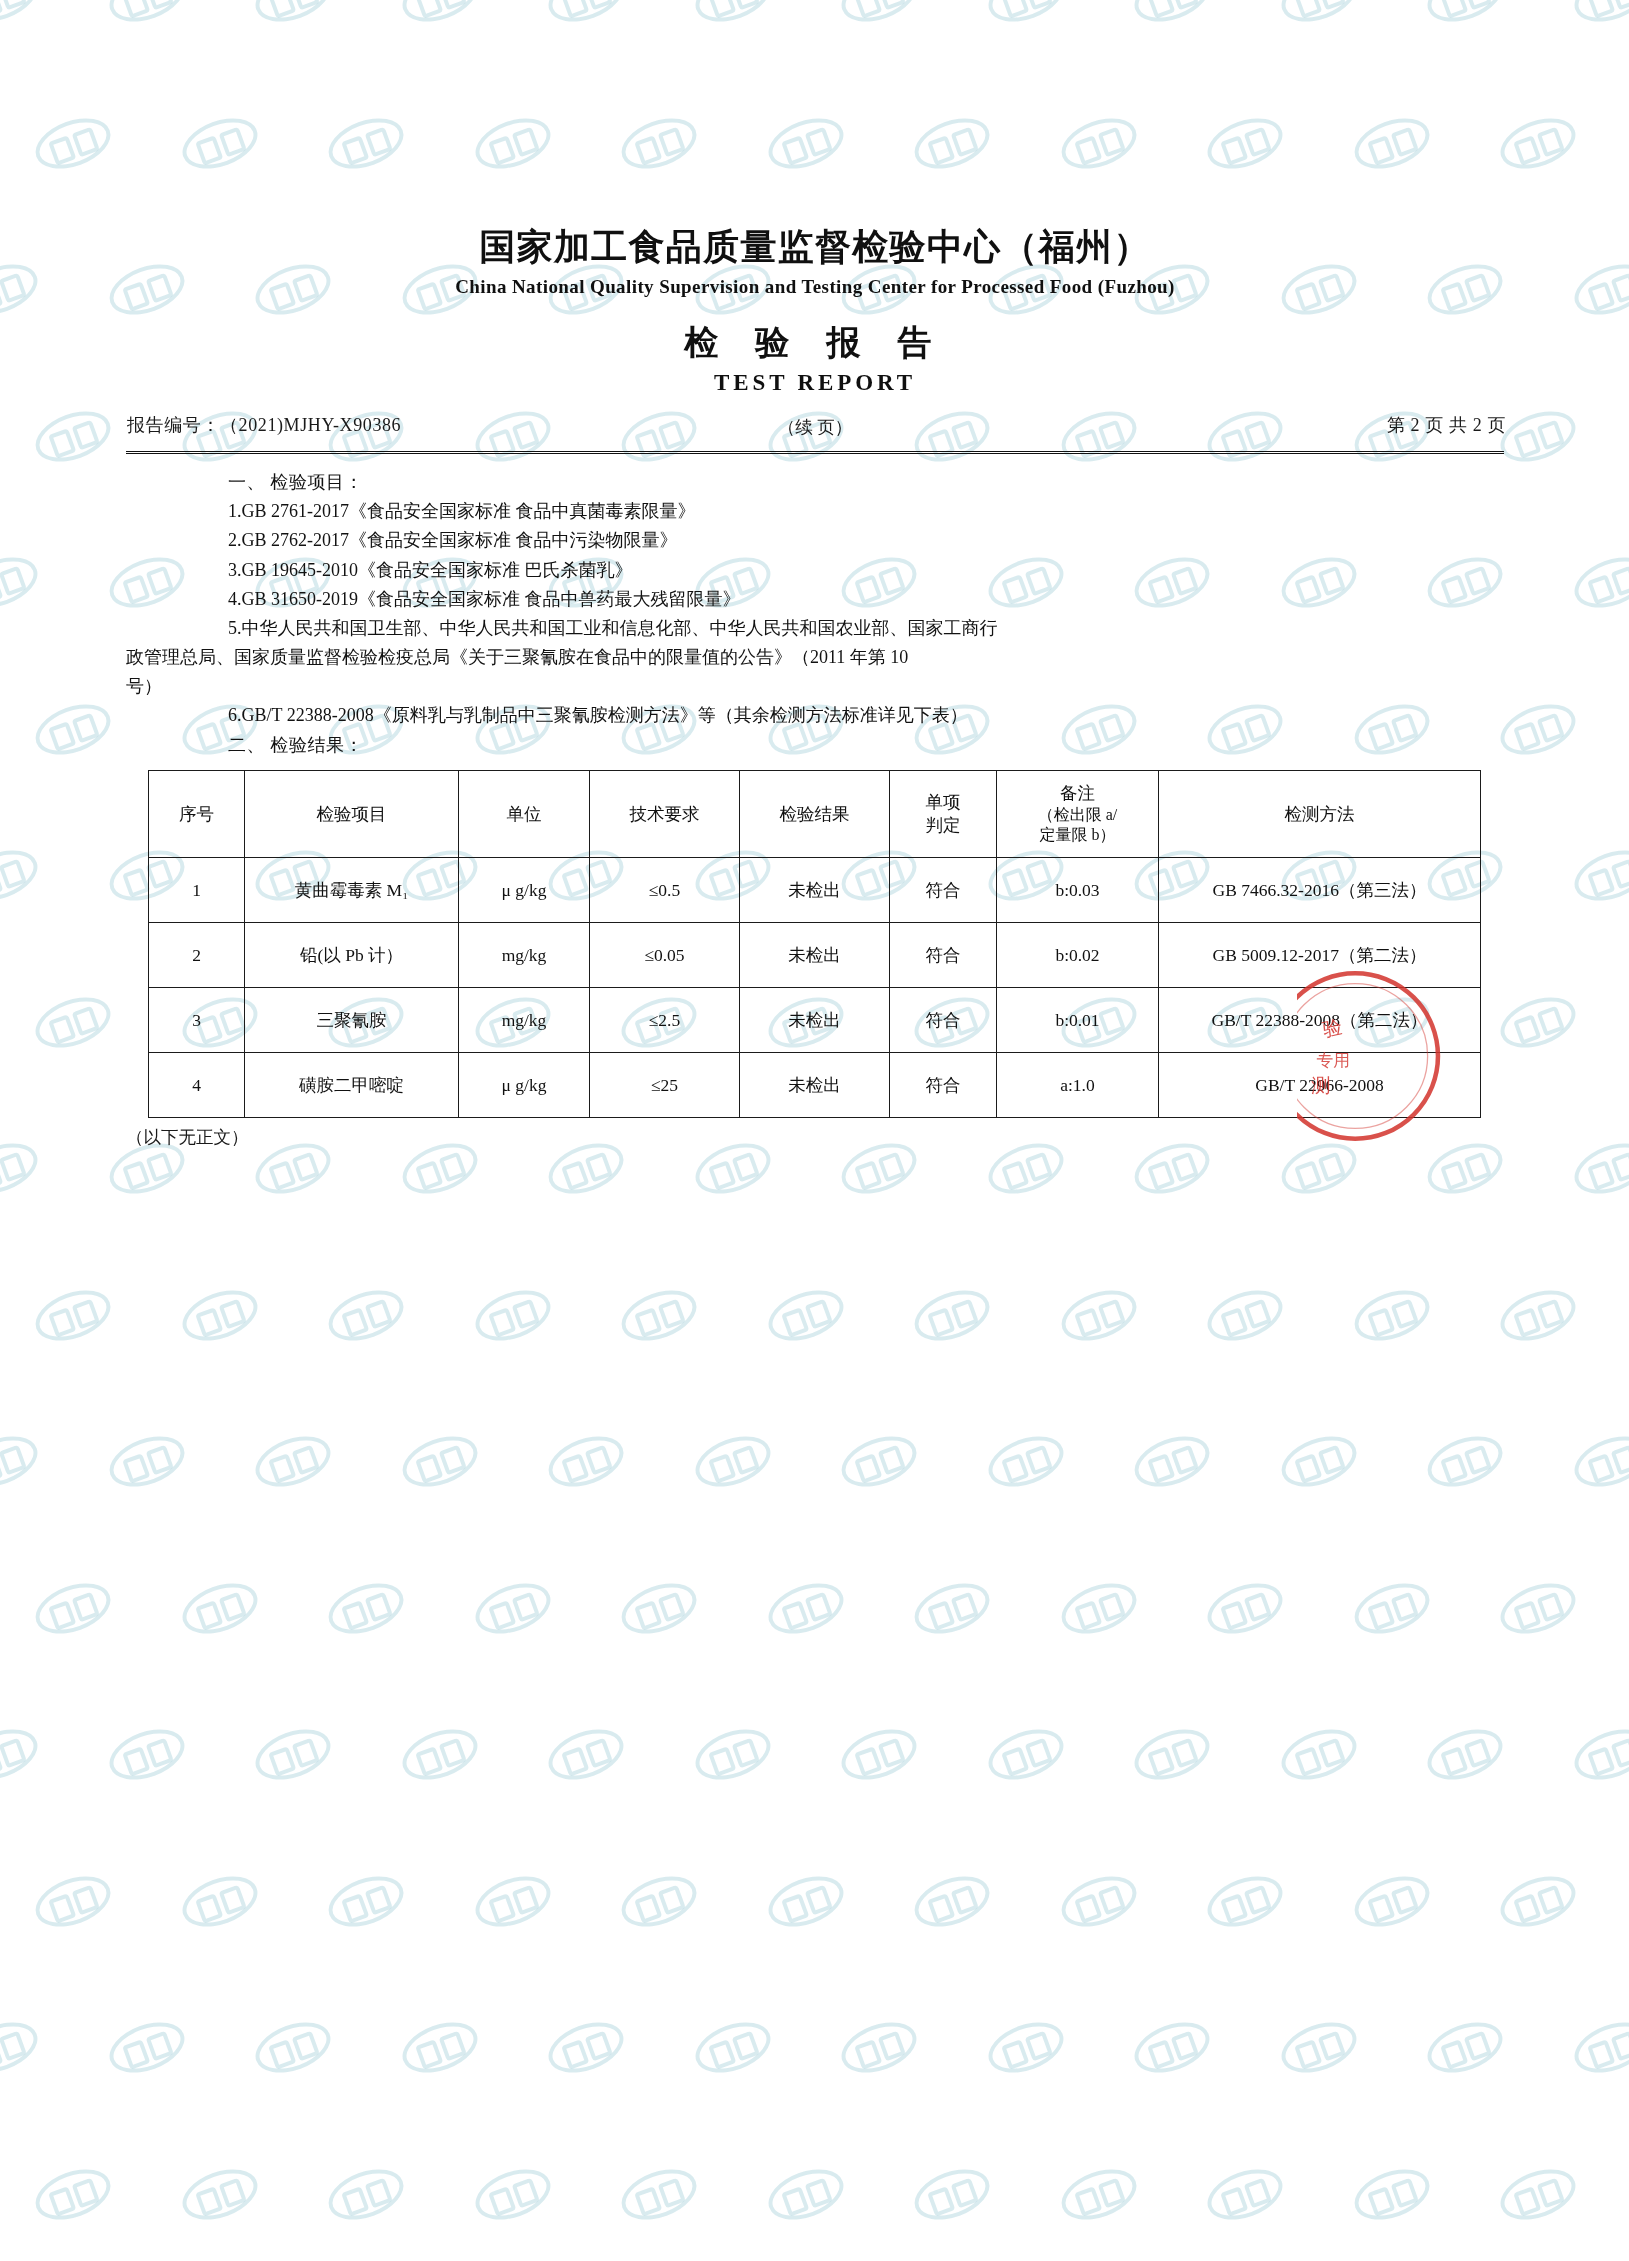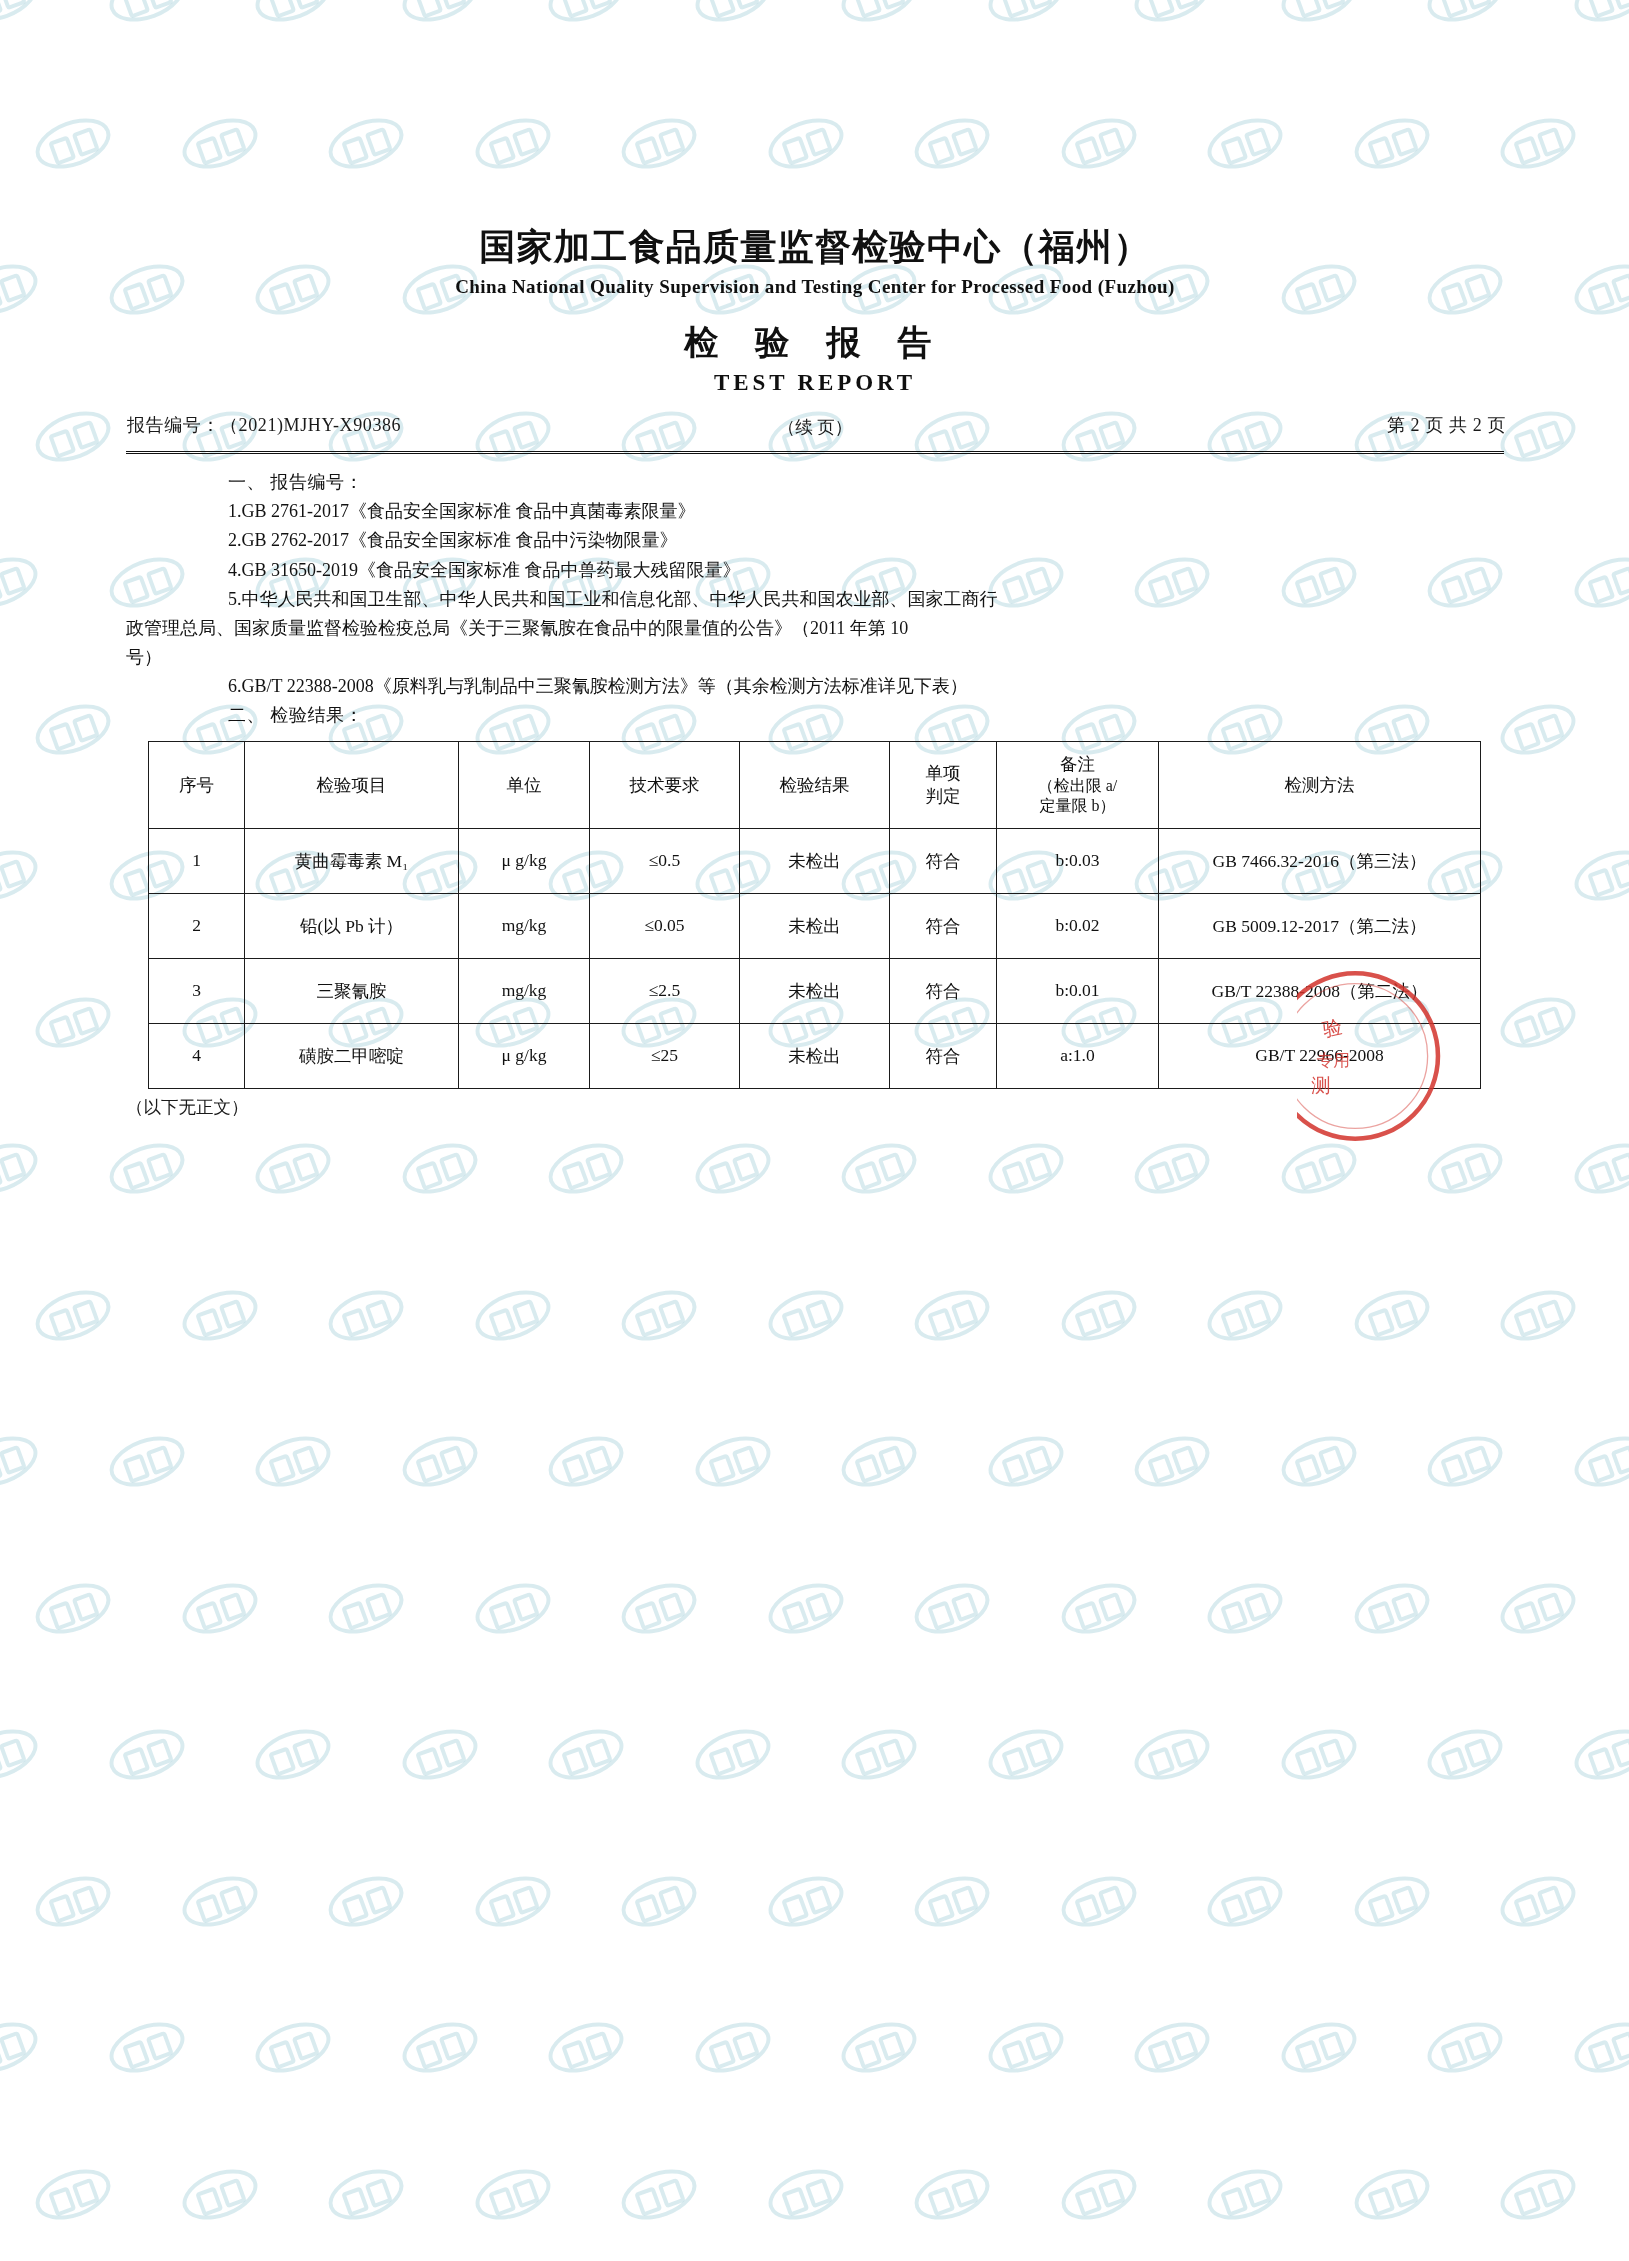--- a/index.html
+++ b/index.html
@@ -415,23 +415,24 @@
     <div class="meta-left">
       <span>报告编号：</span><span>（2021)MJHY-X90386</span>
     </div>
     <div class="meta-center">（续 页）</div>
     <div class="meta-right">第 2 页  共 2 页</div>
   </div>
 
   <div class="rule"></div>
 
   <div class="body-block">
-    <div class="sec-title">一、 报告编号：</div>
+    <div class="sec-title">一、 检验项目：</div>
     <div class="std-line">1.GB 2761-2017《食品安全国家标准  食品中真菌毒素限量》</div>
     <div class="std-line">2.GB 2762-2017《食品安全国家标准  食品中污染物限量》</div>
+    <div class="std-line">3.GB 19645-2010《食品安全国家标准  巴氏杀菌乳》</div>
     <div class="std-line">4.GB 31650-2019《食品安全国家标准  食品中兽药最大残留限量》</div>
     <div class="std-line">5.中华人民共和国卫生部、中华人民共和国工业和信息化部、中华人民共和国农业部、国家工商行</div>
     <div>政管理总局、国家质量监督检验检疫总局《关于三聚氰胺在食品中的限量值的公告》（2011 年第 10</div>
     <div>号）</div>
     <div class="std-line">6.GB/T 22388-2008《原料乳与乳制品中三聚氰胺检测方法》等（其余检测方法标准详见下表）</div>
     <div class="sec-title">二、 检验结果：</div>
   </div>
 
   <div class="results-wrap">
     <table class="results">

